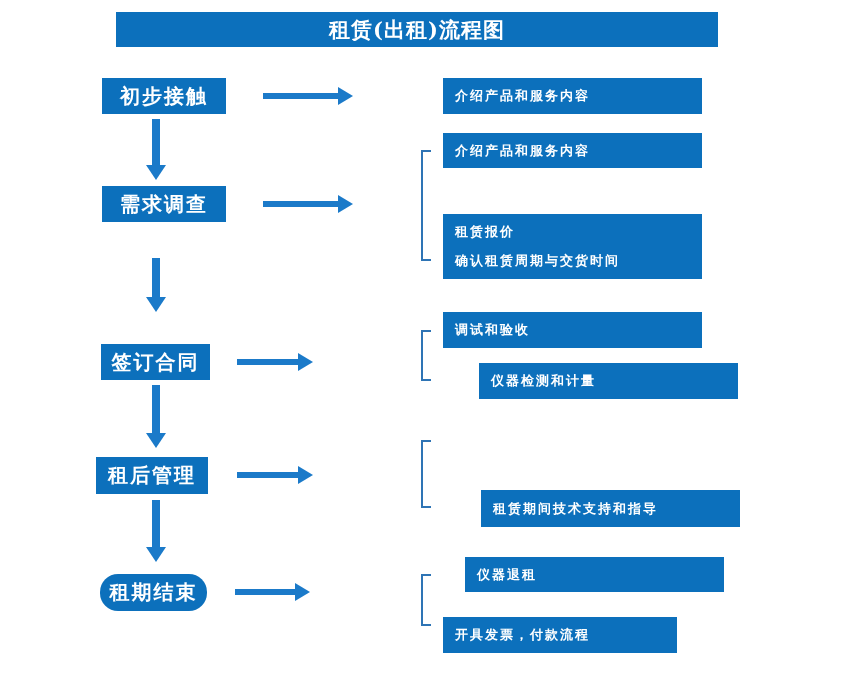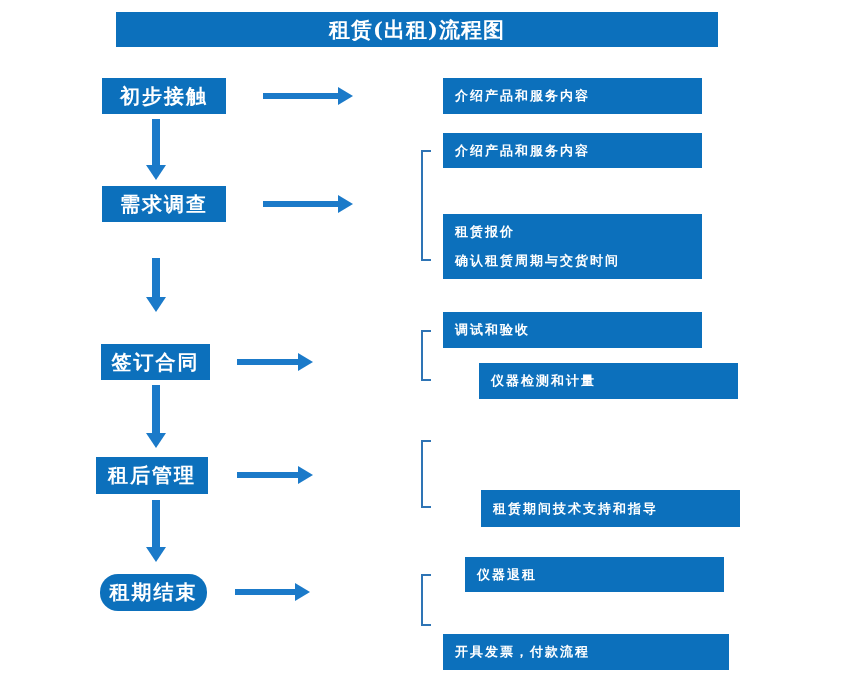--- a/index.html
+++ b/index.html
@@ -76,21 +76,21 @@
   <div class="box detail-box" style="left:443px; top:133px; width:259px; height:35px;">介绍产品和服务内容</div>
   <div class="box detail-box" style="left:443px; top:186px; width:259px; height:36px;margin-top:28px;">租赁报价</div>
   <div class="box detail-box" style="left:443px; top:243px; width:259px; height:36px;">确认租赁周期与交货时间</div>
 
   <div class="box detail-box" style="left:443px; top:312px; width:259px; height:36px;">调试和验收</div>
   <div class="box detail-box" style="left:443px; top:363px; width:259px; height:36px;margin-left:36px;">仪器检测和计量</div>
 
   <div class="box detail-box" style="left:443px; top:490px; width:259px; height:37px;margin-left:38px;">租赁期间技术支持和指导</div>
 
   <div class="box detail-box" style="left:465px; top:557px; width:259px; height:35px;">仪器退租</div>
-  <div class="box detail-box" style="left:443px; top:634px; width:286px; height:36px;">开具发票，付款流程</div>
+  <div class="box detail-box" style="left:443px; top:617px; width:234px; height:36px;">开具发票，付款流程</div>
 
   <div class="harrow" style="left:263px; top:87px;  width:90px;">
     <div class="shaft" style="width:76px;"></div>
       <div class="head" style="left:75px;"></div>
   </div>
   <div class="harrow" style="left:263px; top:195px; width:90px;">
     <div class="shaft" style="width:76px;"></div>
       <div class="head" style="left:75px;"></div>
   </div>
   <div class="harrow" style="left:237px; top:353px; width:76px;">

